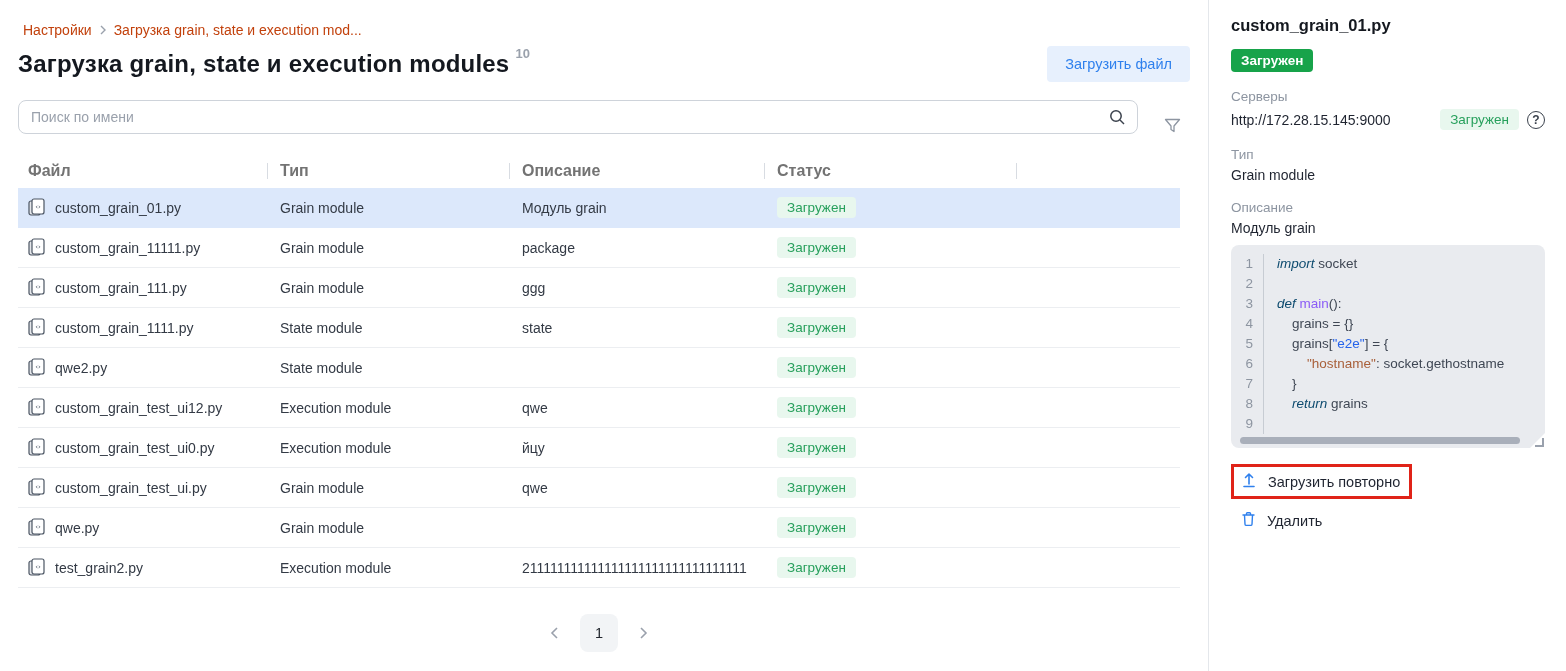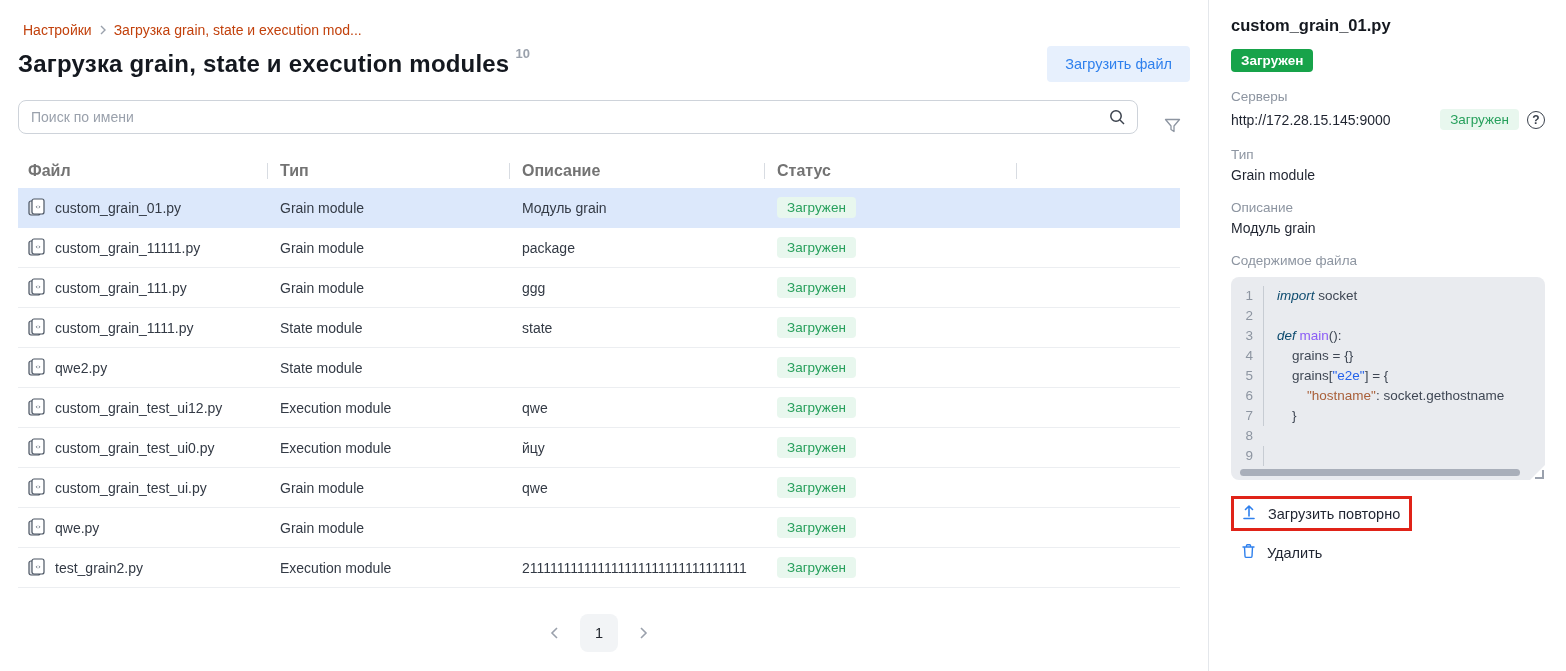--- a/index.html
+++ b/index.html
@@ -315,21 +315,20 @@
     <span class="badge-soft">Загружен</span>
     <span class="help-icon">?</span>
   </div>
 
   <div class="f-label">Тип</div>
   <div class="f-value">Grain module</div>
 
   <div class="f-label">Описание</div>
   <div class="f-value">Модуль grain</div>
 
-  <div class="f-label">Содержимое файла</div>
   <div class="code-outer">
     <div class="code-block">
       <div>
           <div class="code-line">
             <span class="ln">1</span>
             <span class="src"><span class="tok-kw">import</span><span class="tok-plain"> socket</span></span>
           </div>
           <div class="code-line">
             <span class="ln">2</span>
             <span class="src"></span>
@@ -349,20 +348,21 @@
           <div class="code-line">
             <span class="ln">6</span>
             <span class="src"><span class="tok-plain">        </span><span class="tok-str2">"hostname"</span><span class="tok-plain">: socket.gethostname</span></span>
           </div>
           <div class="code-line">
             <span class="ln">7</span>
             <span class="src"><span class="tok-plain">    }</span></span>
           </div>
           <div class="code-line">
             <span class="ln">8</span>
+            <span class="src"><span class="tok-plain">    </span><span class="tok-kw">return</span><span class="tok-plain"> grains</span></span>
           </div>
           <div class="code-line">
             <span class="ln">9</span>
             <span class="src"></span>
           </div>
         </div>
       <div class="code-scrollbar"></div>
     </div>
     <div class="resize-corner">
         <div class="resize-handle"></div>

